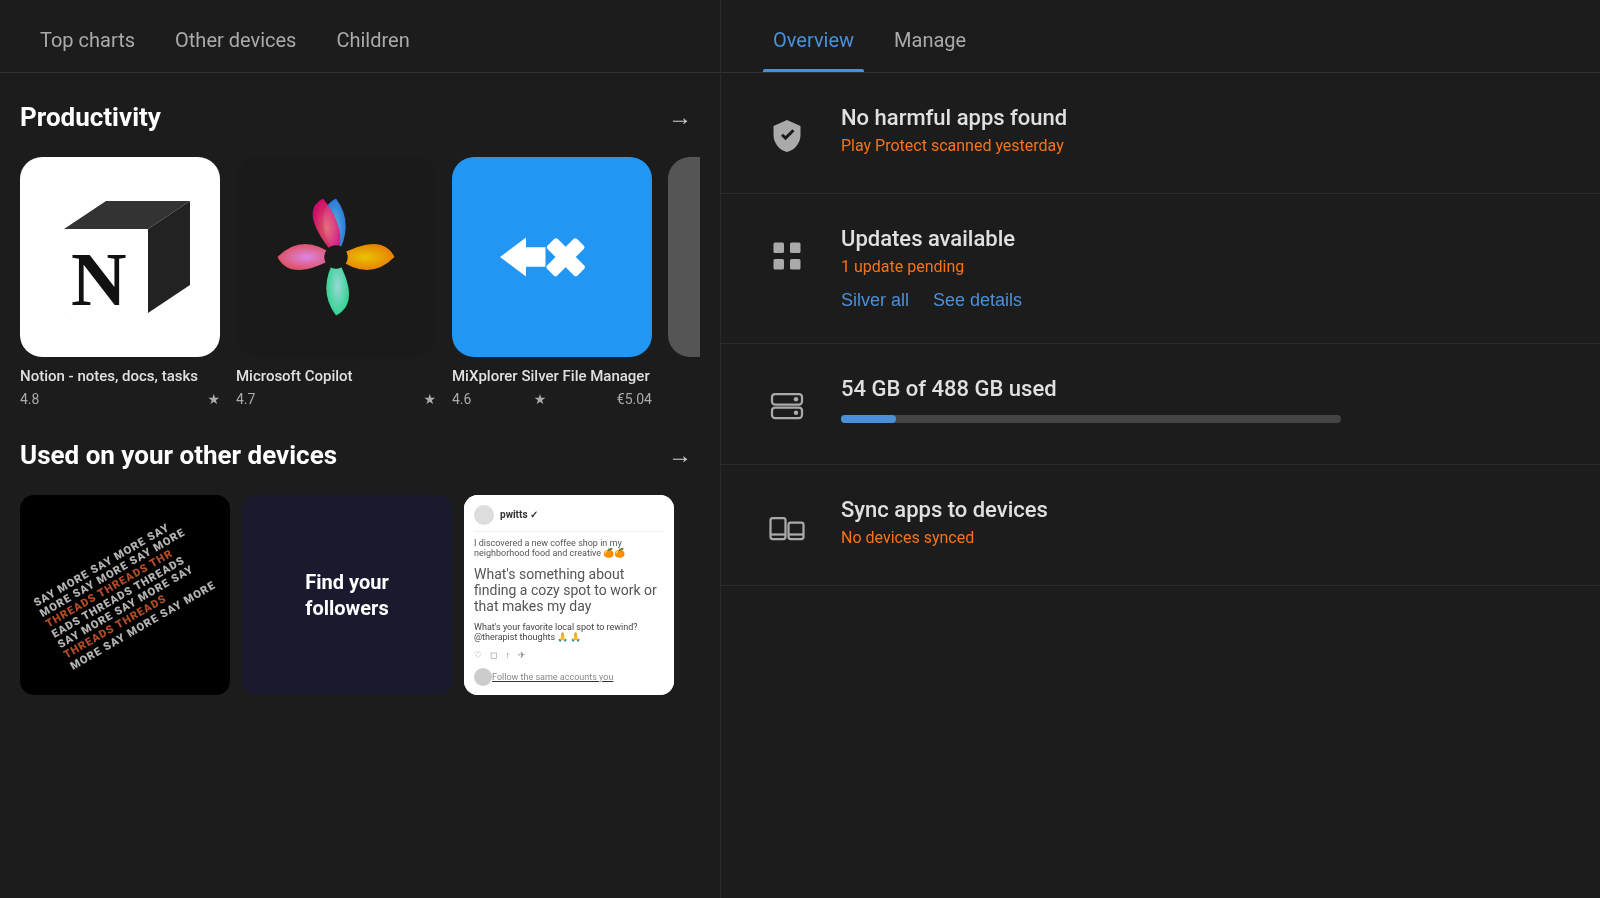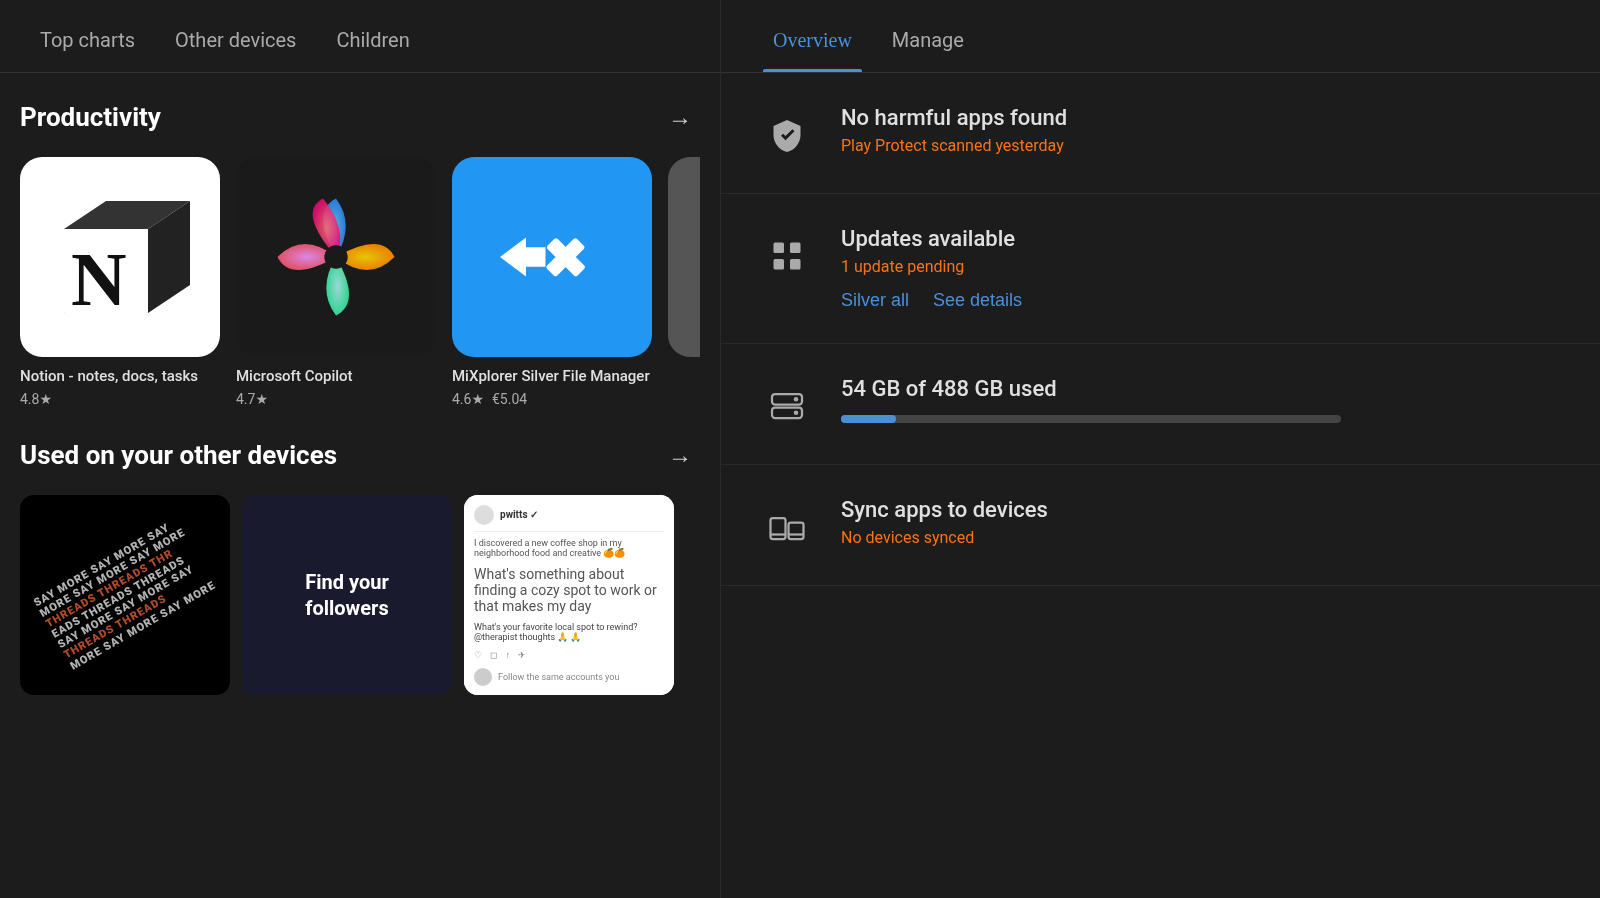--- a/index.html
+++ b/index.html
@@ -134,20 +134,21 @@
       color: #e0e0e0;
       font-weight: 500;
       line-height: 1.3;
       margin-bottom: 4px;
     }
     .app-rating {
       font-size: 14px;
       color: #aaa;
       display: flex;
       align-items: center;
+      justify-content: space-between;
     }
     .app-price {
       font-size: 14px;
       color: #aaa;
     }
     .star { color: #aaa; }
 
     
     .section-divider {
       margin: 28px 0 20px;
@@ -204,21 +205,20 @@
     .right-nav-tab {
       padding: 28px 20px 20px;
       font-size: 20px;
       color: #aaa;
       cursor: pointer;
       position: relative;
       white-space: nowrap;
     }
     .right-nav-tab.active {
       color: #4a90d9;
-      font-family: Liberation Serif, serif;
     }
     .right-nav-tab.active::after {
       content: '';
       position: absolute;
       bottom: 0;
       left: 10px;
       right: 10px;
       height: 3px;
       background: #4a90d9;
       border-radius: 2px 2px 0 0;
@@ -480,21 +480,21 @@
             </div>
             <p style="font-size:9px; color:#555; margin-bottom:8px;">I discovered a new coffee shop in my neighborhood food and creative 🍊🍊</p>
             <p style="font-size:14px; color:#555; margin-bottom:8px;">What's something about finding a cozy spot to work or that makes my day</p>
             <p style="font-size:9px; color:#444; margin-bottom:8px;">What's your favorite local spot to rewind? @therapist thoughts 🙏 🙏</p>
             <div style="display:flex; gap:8px; color:#888; font-size:9px; margin-bottom:8px;">
               <span>♡</span>
                 <span>◻</span>
                 <span>↑</span>
                 <span>✈</span>
             </div>
-            <div style="display:flex; align-items:center; gap:6px; margin-top:6px;">
+            <div style="display:flex; align-items:center; gap:0; margin-top:6px;text-decoration:underline;">
               <div style="width:18px;height:18px;border-radius:50%;background:#ccc;"></div>
               <span style="font-size:9px;color:#888;">Follow the same accounts you</span>
             </div>
           </div>
         </div>
 
       </div>
     </div>
 
   </div>

